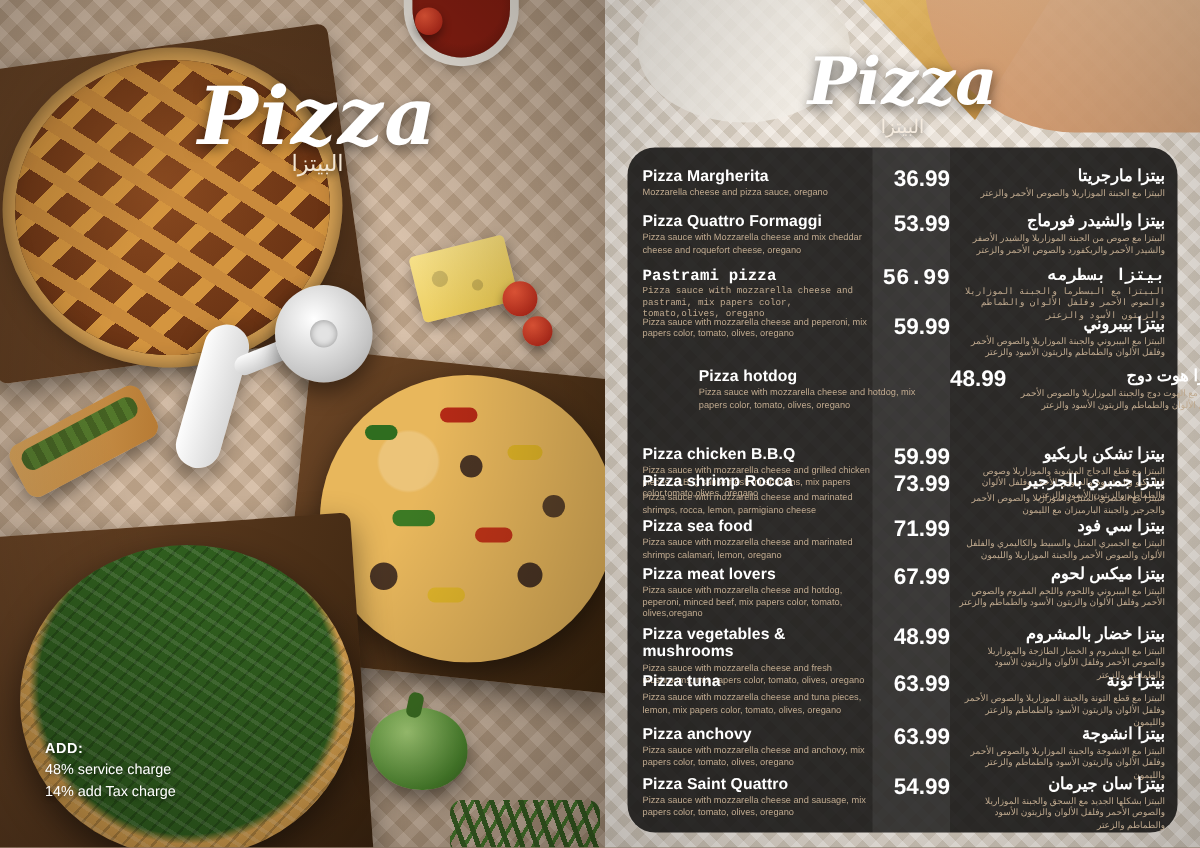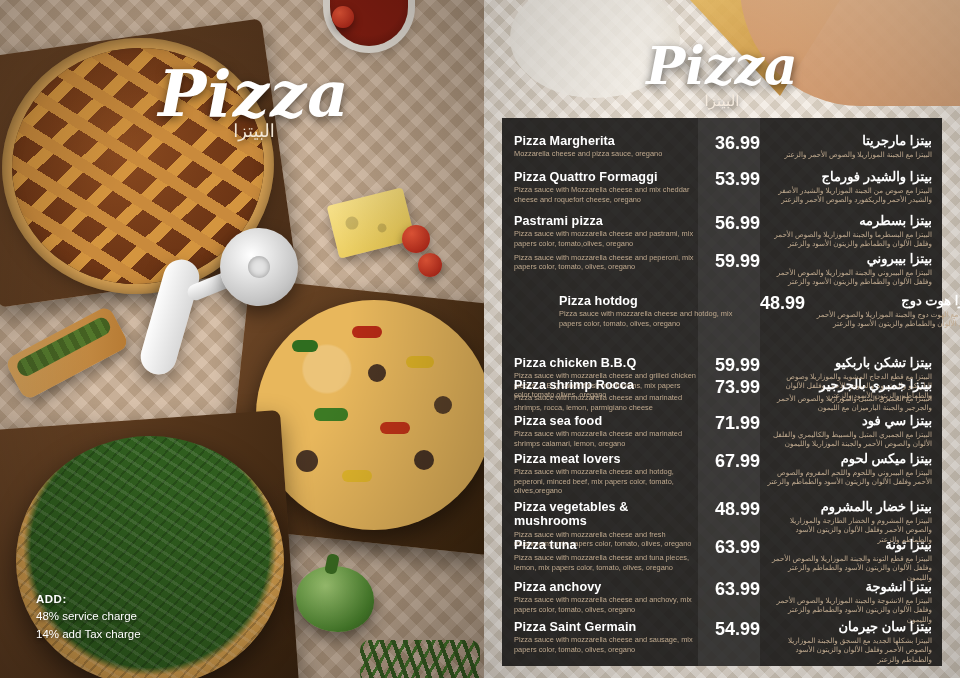--- a/index.html
+++ b/index.html
@@ -222,20 +222,21 @@
     line-height:1;text-shadow:0 3px 10px rgba(0,0,0,.6);
   }
   .menu-title-ar{
     position:absolute;left:0;top:92px;width:476px;text-align:center;color:#f6ece0;
     font-size:15px;direction:rtl;text-shadow:0 2px 6px rgba(0,0,0,.6);
   }
 
   .panel{
     position:absolute;left:18px;top:118px;width:440px;height:548px;
     background:rgba(24,23,22,.90);
+    border-radius:22px;
   }
   .price-col{
     position:absolute;left:196px;top:0;width:62px;height:548px;
     background:rgba(255,255,255,.07);
   }
   .list{position:absolute;left:0;top:0;width:440px;}
   .row{
     position:relative;display:block;height:auto;padding:4px 0 3px 0;
   }
   .row .en{
@@ -342,21 +343,21 @@
             <div class="en">
               <div class="name">Pizza Quattro Formaggi</div>
               <div class="desc">Pizza sauce with Mozzarella cheese and mix cheddar cheese and roquefort cheese, oregano</div>
             </div>
             <div class="price">53.99</div>
             <div class="ar">
               <div class="name">بيتزا والشيدر فورماج</div>
               <div class="desc">البيتزا مع صوص من الجبنة الموزاريلا والشيدر الأصفر والشيدر الأحمر والريكفورد والصوص الأحمر والزعتر</div>
             </div>
           </div>
-          <div class="row" style="position: absolute; left: 0px; top: 92px; width: 359px;">
+          <div class="row" style="position: absolute; left: 0px; top: 92px; width: 359px; font-family: Liberation Mono, monospace;">
             <div class="en">
               <div class="name">Pastrami pizza</div>
               <div class="desc">Pizza sauce with mozzarella cheese and pastrami, mix papers color, tomato,olives, oregano</div>
             </div>
             <div class="price">56.99</div>
             <div class="ar">
               <div class="name">بيتزا بسطرمه</div>
               <div class="desc">البيتزا مع البسطرما والجبنة الموزاريلا والصوص الأحمر وفلفل الألوان والطماطم والزيتون الأسود والزعتر</div>
             </div>
           </div>
@@ -453,21 +454,21 @@
               <div class="desc">Pizza sauce with mozzarella cheese and anchovy, mix papers color, tomato, olives, oregano</div>
             </div>
             <div class="price">63.99</div>
             <div class="ar">
               <div class="name">بيتزا انشوجة</div>
               <div class="desc">البيتزا مع الانشوجة والجبنة الموزاريلا والصوص الأحمر وفلفل الألوان والزيتون الأسود والطماطم والزعتر والليمون</div>
             </div>
           </div>
           <div class="row" style="position: absolute; left: 0px; top: 498px; width: 440px;">
             <div class="en">
-              <div class="name">Pizza Saint Germain</div>
+              <div class="name">Pizza Saint Quattro</div>
               <div class="desc">Pizza sauce with mozzarella cheese and sausage, mix papers color, tomato, olives, oregano</div>
             </div>
             <div class="price">54.99</div>
             <div class="ar">
               <div class="name">بيتزا سان جيرمان</div>
               <div class="desc">البيتزا بشكلها الجديد مع السجق والجبنة الموزاريلا والصوص الأحمر وفلفل الألوان والزيتون الأسود والطماطم والزعتر</div>
             </div>
           </div>
         </div>
     </div>

